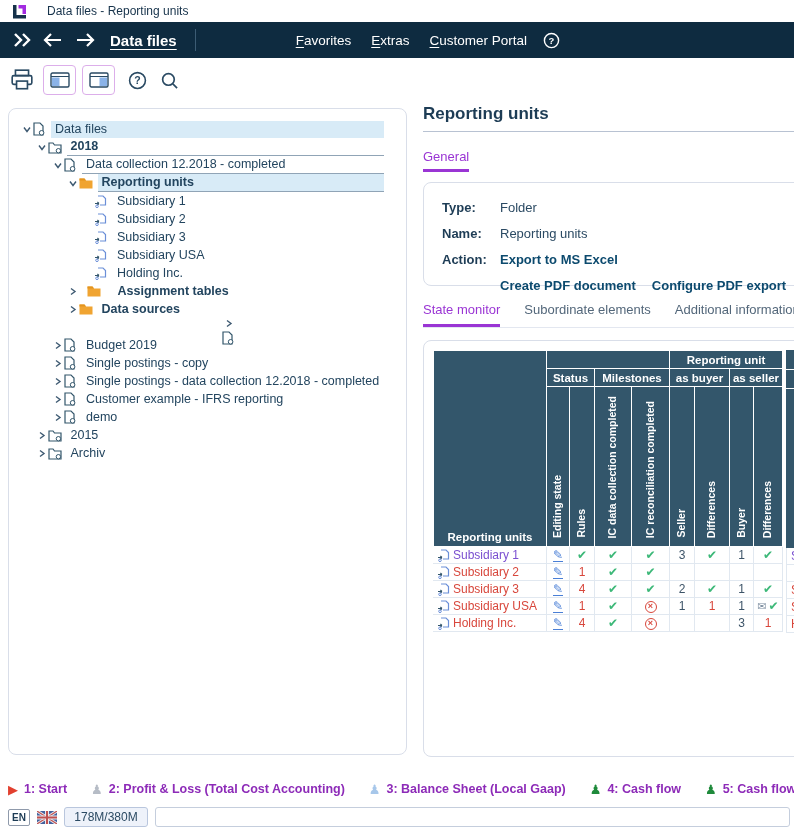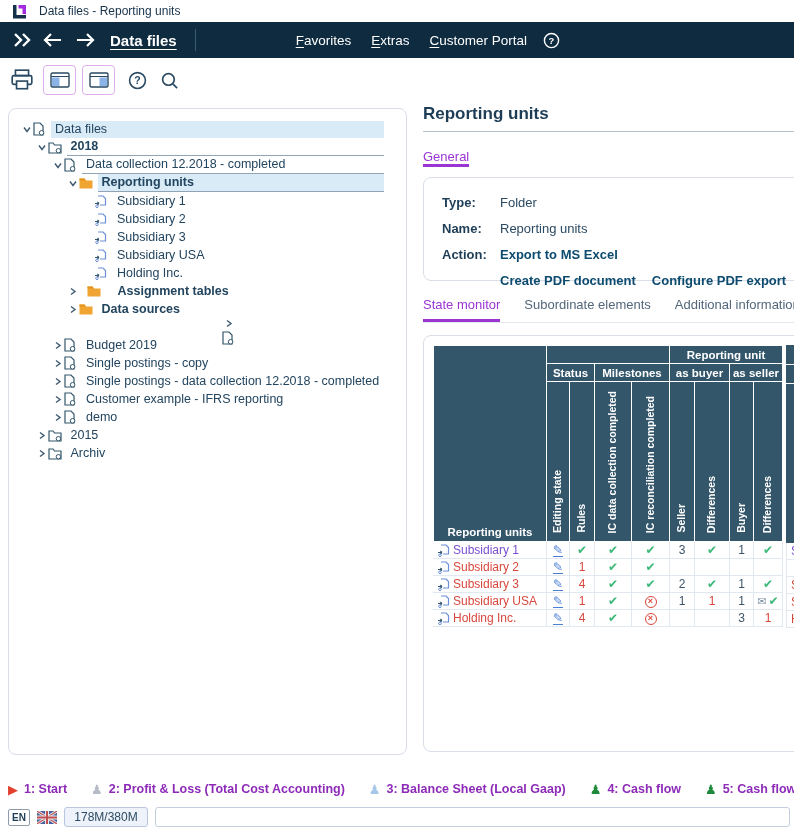--- a/index.html
+++ b/index.html
@@ -1,21 +1,21 @@
 <!DOCTYPE html>
 <html><head>
 <meta charset="utf-8">
 <style>
   html,body{margin:0;padding:0;background:#ffffff;}
   *{box-sizing:border-box;}
   body{font-family:"Liberation Sans", sans-serif;}
   .window{position:relative;width:794px;height:832px;background:#fff;border-radius:10px;overflow:hidden;}
 
   
-  .titlebar{position:absolute;top:0;left:0;right:0;height:22px;background:#fff;display:flex;align-items:center;padding-left:12px;gap:12px;}
+  .titlebar{position:absolute;top:0;left:0;right:0;height:22px;background:#fff;display:flex;align-items:center;padding-left:12px;gap:20px;}
   .titlebar .wtitle{font-size:12px;color:#16324a;}
 
   
   .navbar{position:absolute;top:22px;left:0;right:0;height:36px;background:#0e2b40;display:flex;align-items:center;color:#fff;}
   .nav-ic{display:flex;align-items:center;justify-content:center;cursor:pointer;}
   .nav-dchev{margin-left:10px;width:26px;}
   .nav-back{width:26px;margin-left:4px;}
   .nav-fwd{width:26px;margin-left:6px;}
   .breadcrumb{margin-left:12px;font-size:15px;font-weight:700;text-decoration:underline;text-underline-offset:3px;cursor:pointer;}
   .nav-divider{width:1px;height:22px;background:#3c5c74;margin-left:18px;}
@@ -41,21 +41,21 @@
   .tree-chev.down svg{transform:rotate(90deg);}
   .tree-ico{width:17px;flex:0 0 17px;display:flex;align-items:center;}
   .tree-label{margin-left:2px;padding:1px 4px;flex:1 1 auto;margin-right:22px;white-space:nowrap;overflow:hidden;line-height:15px;}
   .tree-label.hl{background:#d8ebf7;}
   .tree-label.ul{border-bottom:1px solid #90a4b6;}
   .tree-row.bold .tree-label{font-weight:700;}
 
   
   .detail{position:absolute;left:423px;top:104px;width:380px;}
   .detail h1{margin:0;font-size:17px;font-weight:700;color:#1d3c55;padding-bottom:7px;border-bottom:1px solid #b8c2d2;}
-  .section-tab{display:inline-block;margin-top:17px;font-size:13px;color:#9a35d4;border-bottom:3px solid #9a35d4;cursor:pointer;}
+  .section-tab{display:inline-block;margin-top:17px;font-size:13px;color:#9a35d4;padding-bottom:5px;border-bottom:3px solid #9a35d4;cursor:pointer;}
   .info-card{margin-top:10px;border:1px solid #d9dee9;border-radius:8px;padding:12px 18px;height:104px;}
   .info-row{display:flex;font-size:13px;line-height:26px;color:#2b4a63;}
   .info-row .lbl{font-weight:700;width:58px;flex:0 0 58px;color:#1d3c55;}
   .actions-line{display:flex;gap:16px;}
   .action-link{color:#0c4a6e;font-weight:700;cursor:pointer;white-space:nowrap;}
   .tabs{margin-top:16px;display:flex;gap:24px;font-size:13px;border-bottom:1px solid #e3e7f0;padding-bottom:0;}
   .tab{padding-bottom:7px;color:#53677a;cursor:pointer;white-space:nowrap;}
   .tab.active{color:#9a35d4;border-bottom:3px solid #9a35d4;}
   .content-card{position:relative;margin-top:12px;border:1px solid #d9dee9;border-radius:8px;height:417px;overflow:hidden;}
 

